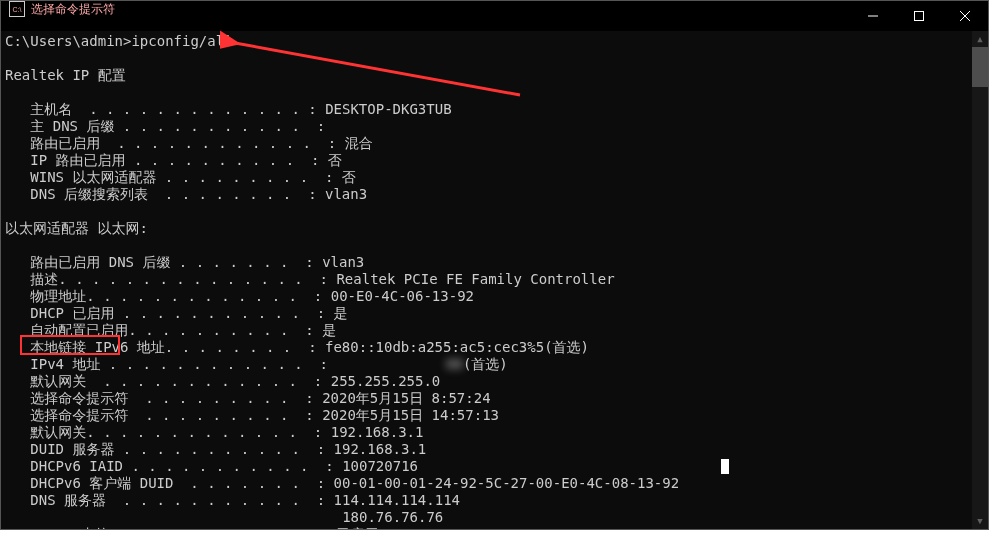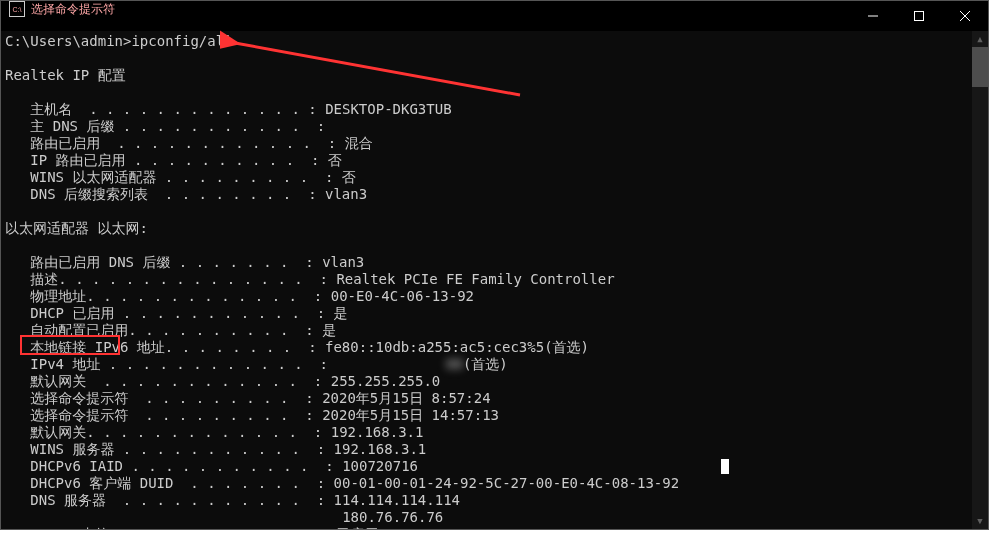--- a/index.html
+++ b/index.html
@@ -155,21 +155,21 @@
 <span>   描述. . . . . . . . . . . . . . .  : Realtek PCIe FE Family Controller</span>
 <span>   物理地址. . . . . . . . . . . . .  : 00-E0-4C-06-13-92</span>
 <span>   DHCP 已启用 . . . . . . . . . . .  : 是</span>
 <span>   自动配置已启用. . . . . . . . . .  : 是</span>
 <span>   本地链接 IPv6 地址. . . . . . . .  : fe80::10db:a255:ac5:cec3%5(首选)</span>
 <span><span>   IPv4 地址 . . . . . . . . . . . .  : </span><span class="blurred">             00</span><span>(首选)</span></span>
 <span>   默认网关  . . . . . . . . . . . .  : 255.255.255.0</span>
 <span>   选择命令提示符  . . . . . . . . .  : 2020年5月15日 8:57:24</span>
 <span>   选择命令提示符  . . . . . . . . .  : 2020年5月15日 14:57:13</span>
 <span>   默认网关. . . . . . . . . . . . .  : 192.168.3.1</span>
-<span>   WINS 服务器 . . . . . . . . . . .  : 192.168.3.1</span>
+<span>   DUID 服务器 . . . . . . . . . . .  : 192.168.3.1</span>
 <span><span>   DHCPv6 IAID . . . . . . . . . . .  : 100720716</span>                                    <span class="cursor-block"></span></span>
 <span>   DHCPv6 客户端 DUID  . . . . . . .  : 00-01-00-01-24-92-5C-27-00-E0-4C-08-13-92</span>
 <span>   DNS 服务器  . . . . . . . . . . .  : 114.114.114.114</span>
 <span>                                        180.76.76.76</span>
 <span>   TCPIP 上的 NetBIOS  . . . . . . .  : 已启用</span></div>
     <div class="scrollbar">
       <div class="scroll-arrow up">▲</div>
       <div class="scroll-thumb"></div>
       <div class="scroll-arrow down">▼</div>
     </div>

